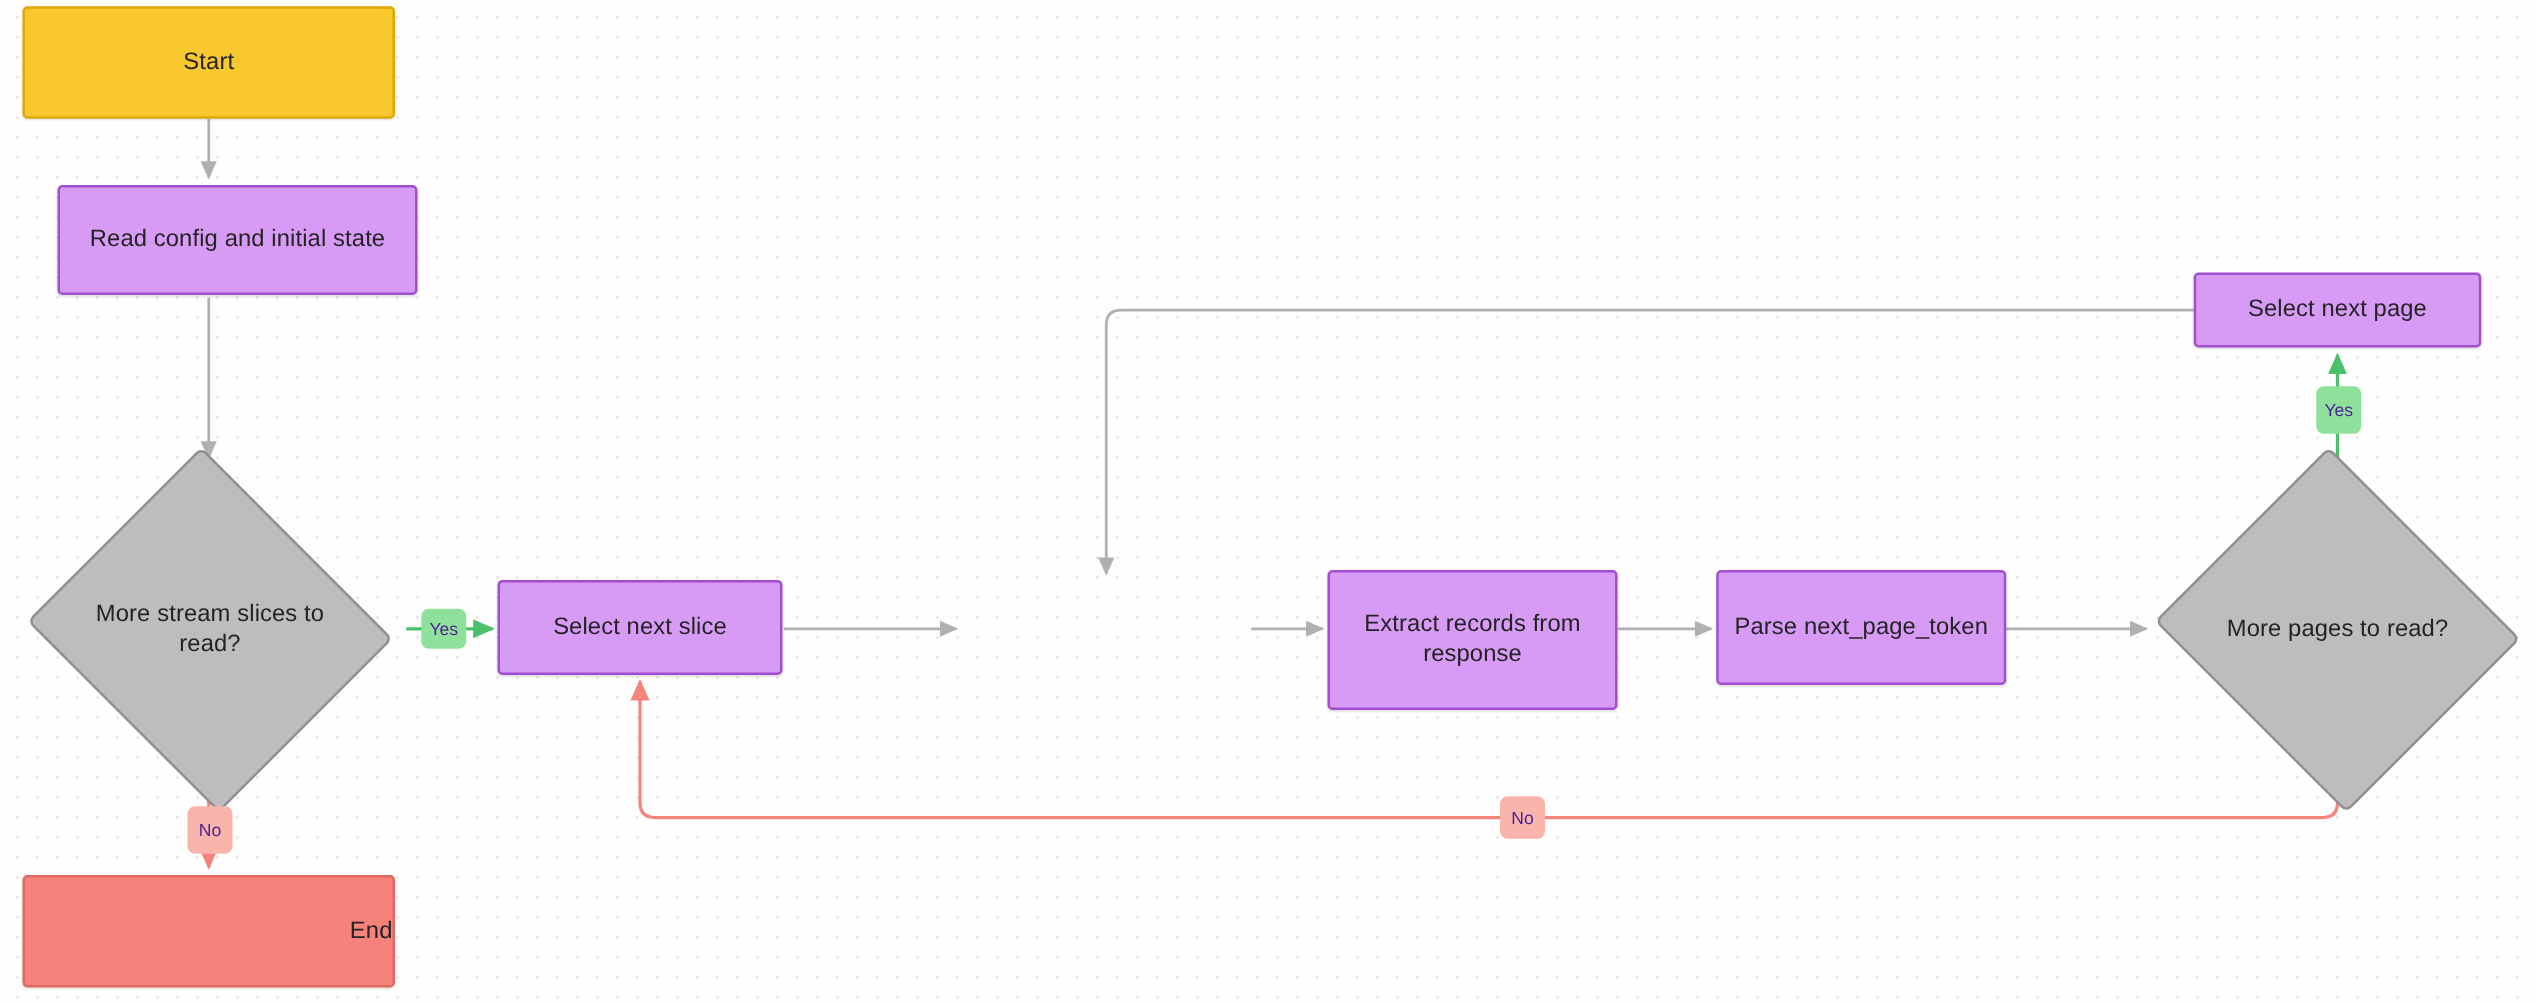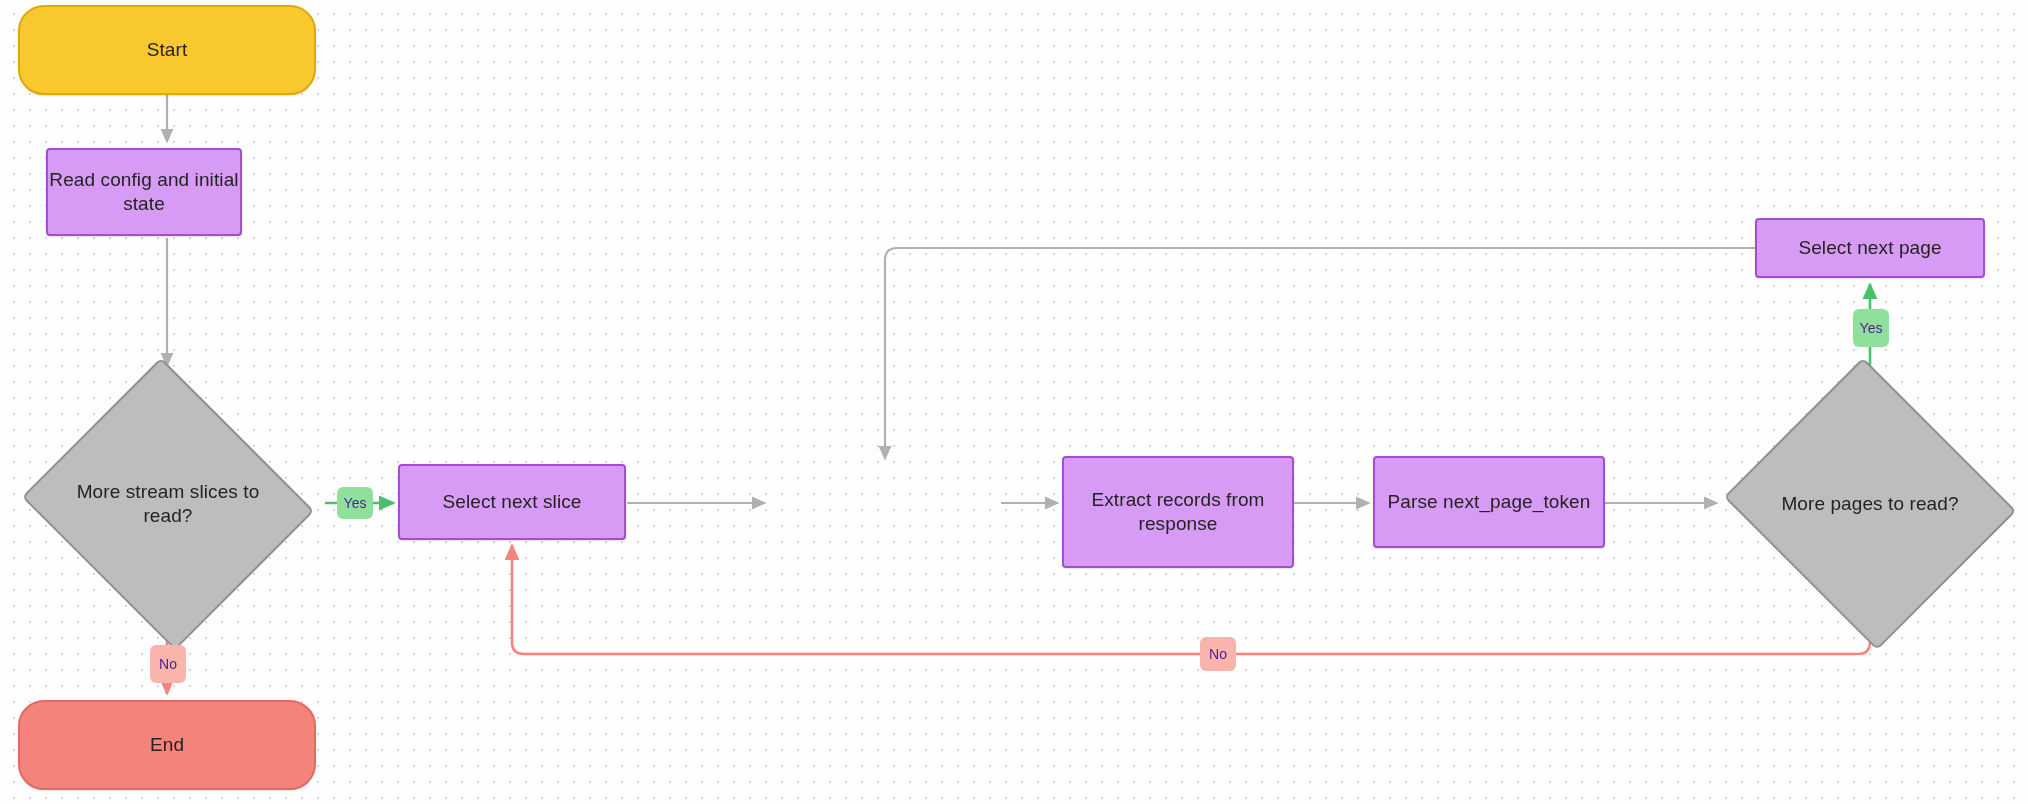--- a/index.html
+++ b/index.html
@@ -34,28 +34,29 @@
     align-items: center;
     justify-content: center;
     text-align: center;
     color: #232323;
     font-size: 19px;
     line-height: 1.25;
     letter-spacing: .1px;
     z-index: 3;
   }
   .terminal {
-    border-radius: 26px;
+    border-radius: 4px;
     border: 2px solid #e0a800;
     background: #f9c82f;
     box-shadow: 0 1px 2px rgba(0,0,0,.12);
   }
   .terminal.end {
     border-color: #e06b63;
     background: #f5837c;
+    justify-content: flex-end;
   }
   .process {
     border: 2px solid #a14fd0;
     background: #d79bf5;
     border-radius: 4px;
     box-shadow: 0 1px 2px rgba(0,0,0,.12);
   }
   .decision {
     background: transparent;
     border: none;
@@ -131,21 +132,21 @@
 
     <path d="M 1755 248 L 897 248 Q 885 248 885 260 L 885 459" fill="none" stroke="#b0b0b0" stroke-width="2.2" marker-end="url(#ah-gray)"></path>
 
     <path d="M 1870 640 L 1870 642 Q 1870 654 1858 654 L 524 654 Q 512 654 512 642 L 512 545" fill="none" stroke="#f5847d" stroke-width="2.6" marker-end="url(#ah-red)"></path>
   </svg>
 
   <div class="node terminal" style="left:18px; top:5px; width:298px; height:90px;">
     <span>Start</span>
   </div>
 
-  <div class="node process" style="left:46px; top:148px; width:196px; height:88px;">
+  <div class="node process" style="left:46px; top:148px; width:288px; height:88px;">
     <span>Read config and initial state</span>
   </div>
 
   <div class="node decision" style="left:18px; top:368px; width:300px; height:272px;">
     <span class="dia-shape"></span>
     <span class="dia-label">More stream slices to read?</span>
   </div>
 
   <div class="node terminal end" style="left:18px; top:700px; width:298px; height:90px;">
     <span>End</span>

